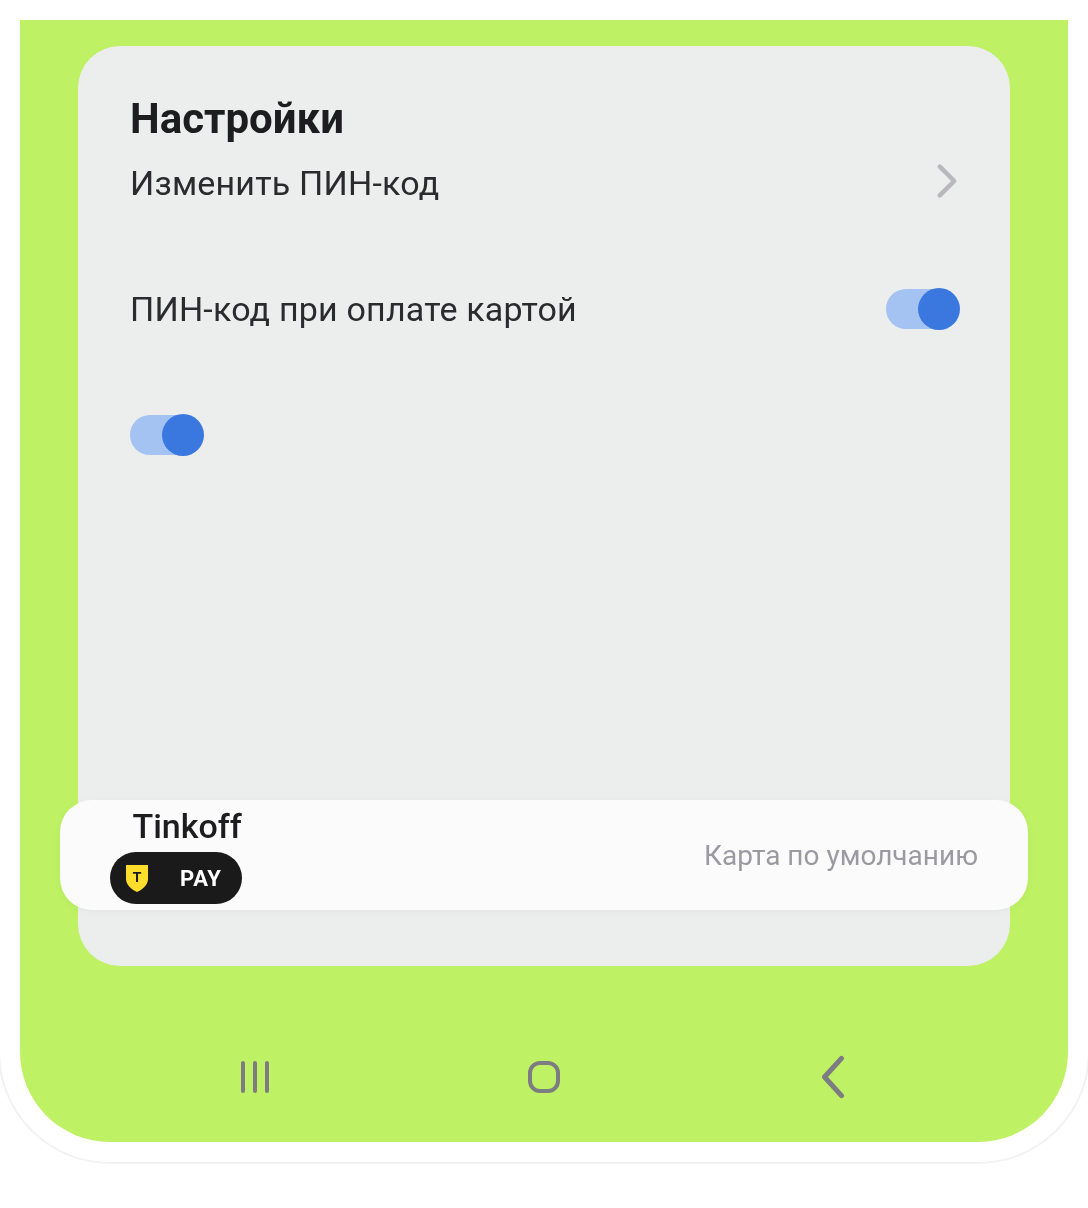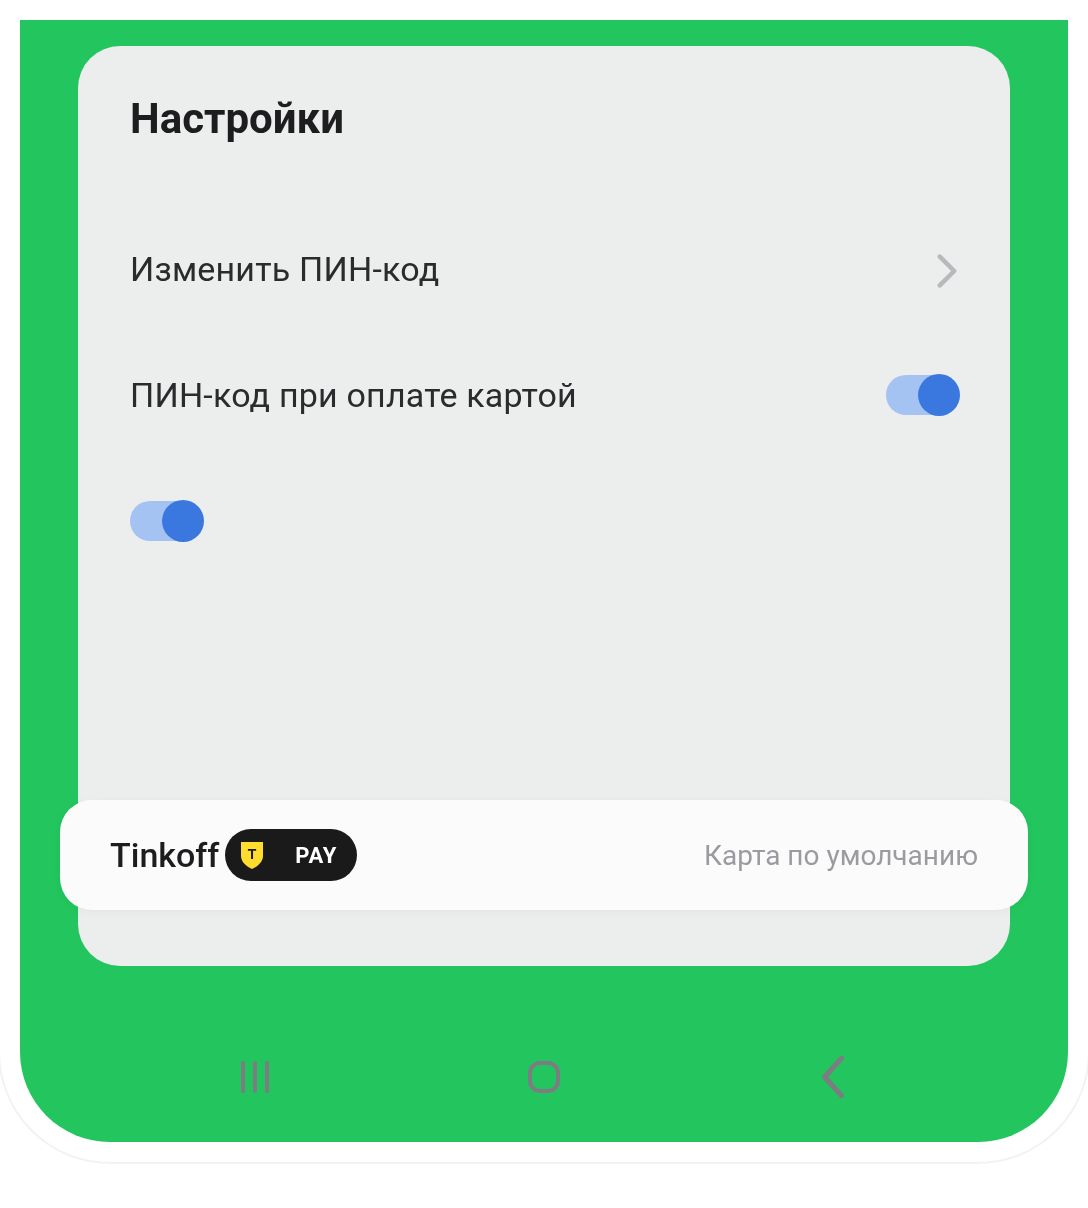--- a/index.html
+++ b/index.html
@@ -17,21 +17,21 @@
     top: 0;
     bottom: 46px;
     background: #ffffff;
     border: 20px solid #ffffff;
     border-bottom-left-radius: 110px;
     border-bottom-right-radius: 110px;
     box-shadow: 0 0 0 2px rgba(0,0,0,0.05);
   }
 
   .screen {
-    background: #22c55e;
+    background: #bef264;
     position: absolute;
     inset: 0;
     border-bottom-left-radius: 90px;
     border-bottom-right-radius: 90px;
     overflow: hidden;
   }
 
   .settings-card {
     background: #eceded;
     margin: 26px 58px 0 58px;
@@ -43,21 +43,21 @@
 
   .card-title {
     font-size: 42px;
     font-weight: 700;
     color: #1d1d1f;
     padding: 0 52px 20px 52px;
   }
 
   .row {
     display: flex;
-    align-items: flex-end;
+    align-items: flex-start;
     justify-content: space-between;
     padding: 0 52px;
     height: 126px;
   }
 
   .row-label {
     font-size: 34px;
     font-weight: 400;
     color: #2b2b2e;
     letter-spacing: 0.2px;
@@ -109,22 +109,23 @@
     border-radius: 32px;
     display: flex;
     align-items: center;
     padding: 0 50px;
     justify-content: space-between;
     box-shadow: 0 2px 10px rgba(0,0,0,0.04);
   }
 
   .banner-left {
     display: flex;
-    align-items: center;
+    align-items: flex-end;
     gap: 6px;
+    flex-direction: column;
   }
   .tinkoff-text {
     font-size: 34px;
     font-weight: 500;
     color: #1d1d1f;
   }
   .tpay-badge {
     background: #1a1a1a;
     border-radius: 30px;
     height: 52px;

